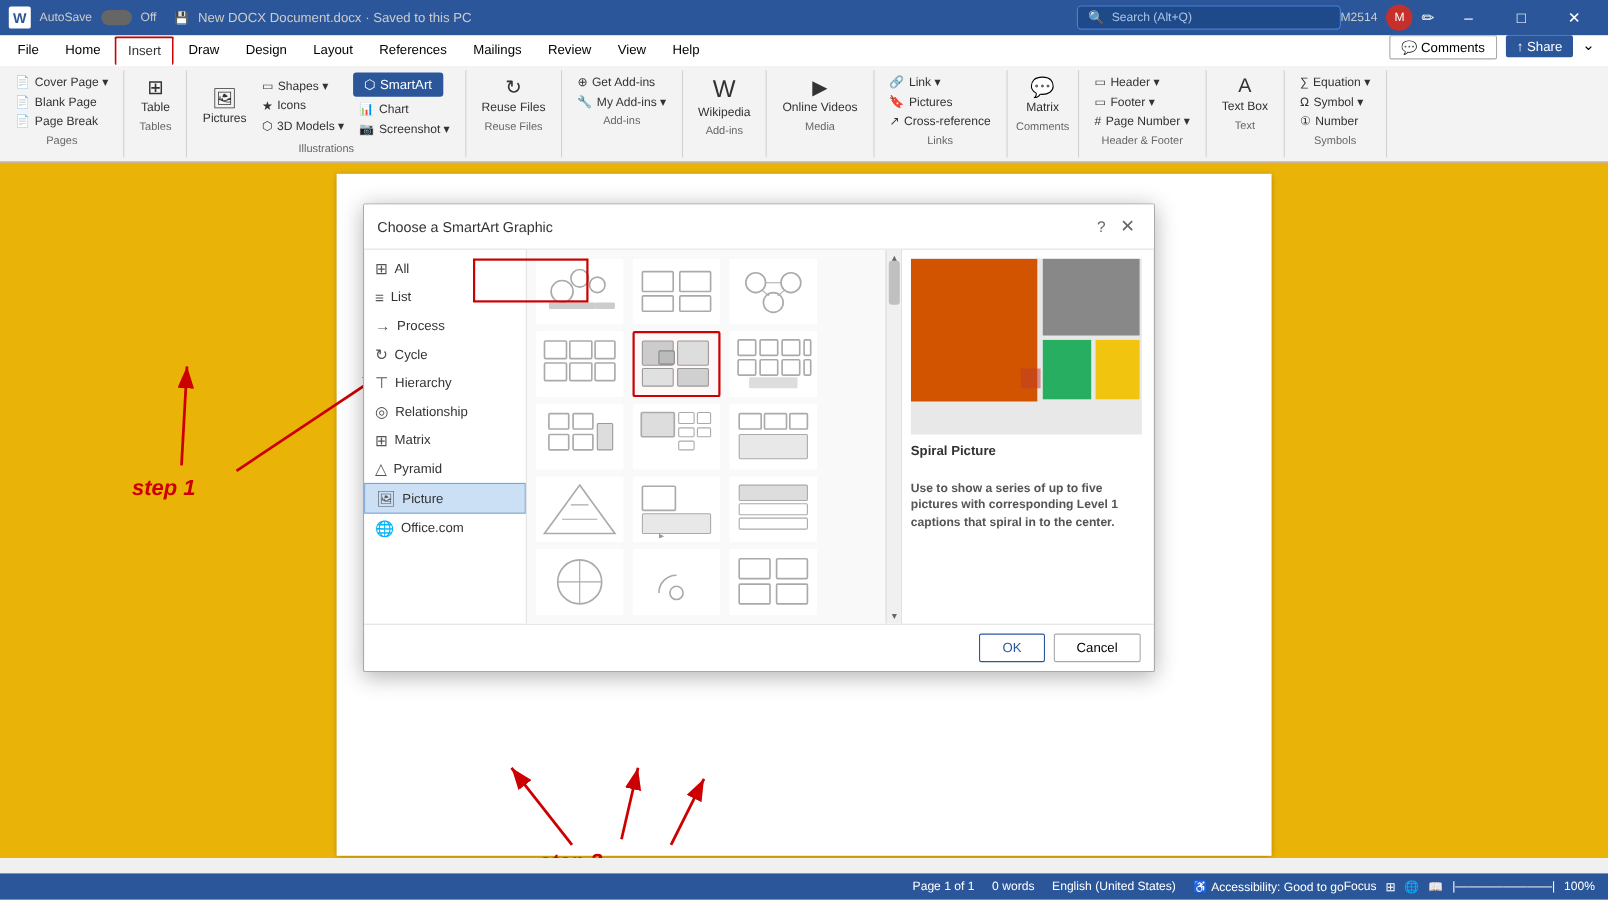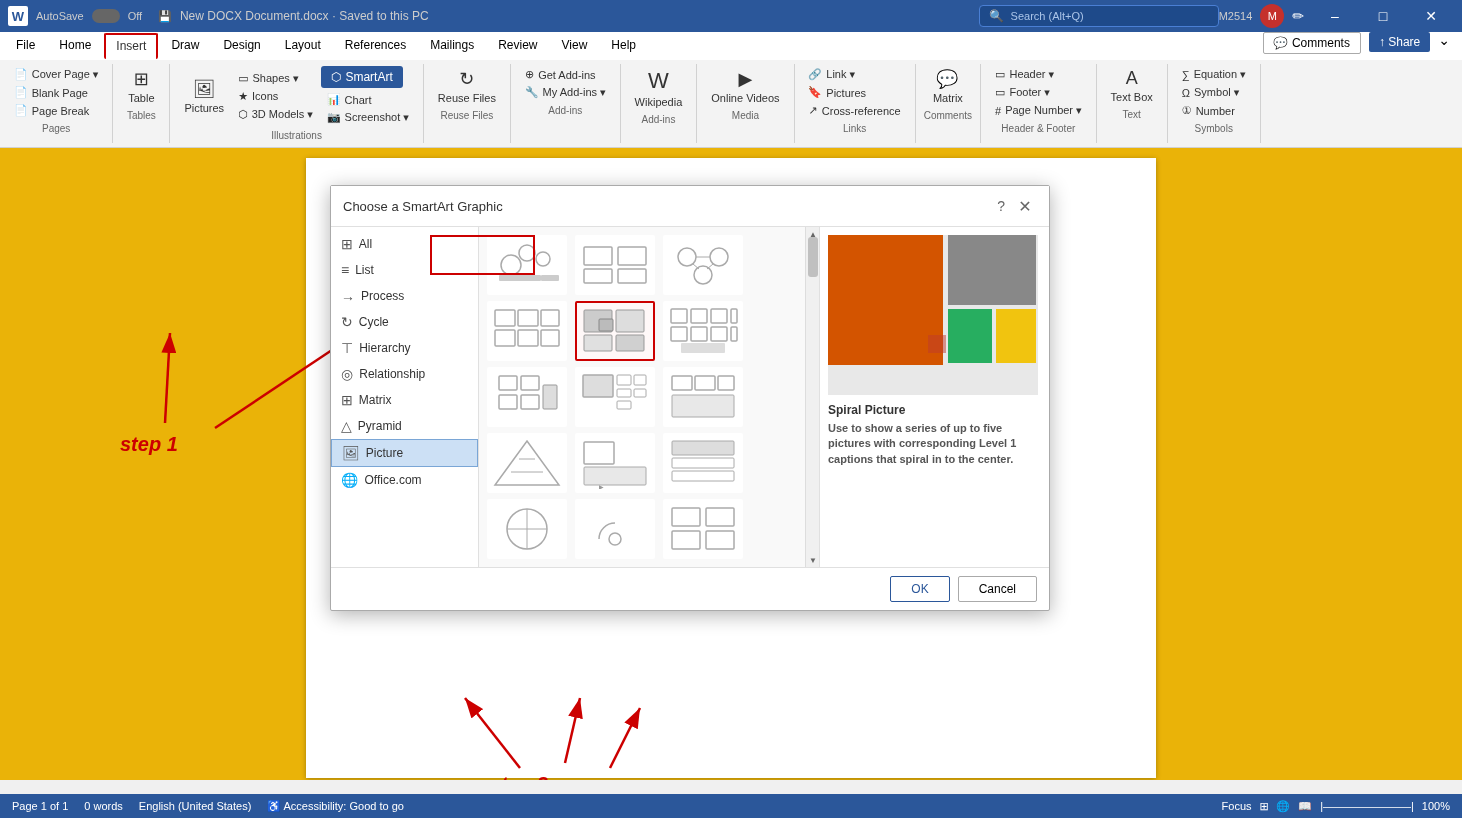--- a/index.html
+++ b/index.html
@@ -234,21 +234,21 @@
       padding: 8px;
     }
     .preview-image {
       width: 210px;
       height: 160px;
       background: #e8e8e8;
       margin-bottom: 8px;
       overflow: hidden;
       position: relative;
     }
-    .preview-title { font-size: 12px; font-weight: 600; margin-bottom: 4px; color: #333; }
+    .preview-title { font-size: 12px; font-weight: 600; margin-bottom: 20px; color: #333; }
     .preview-desc { font-size: 11px; color: #555; line-height: 1.4; font-weight: bold; }
 
     
     .dialog-footer {
       display: flex;
       justify-content: flex-end;
       align-items: center;
       padding: 8px 12px;
       border-top: 1px solid #e0e0e0;
       gap: 8px;
@@ -269,21 +269,21 @@
 
     
     .status-bar {
       height: 24px;
       background: #2b579a;
       display: flex;
       align-items: center;
       padding: 0 12px;
       color: white;
       font-size: 11px;
-      justify-content: space-between;
+      justify-content: flex-end;
       position: absolute;
       bottom: 0;
       left: 0;
       right: 0;
     }
     .status-left { display: flex; gap: 16px; align-items: center; }
     .status-right { display: flex; align-items: center; gap: 8px; }
 
     
     .step-text {

